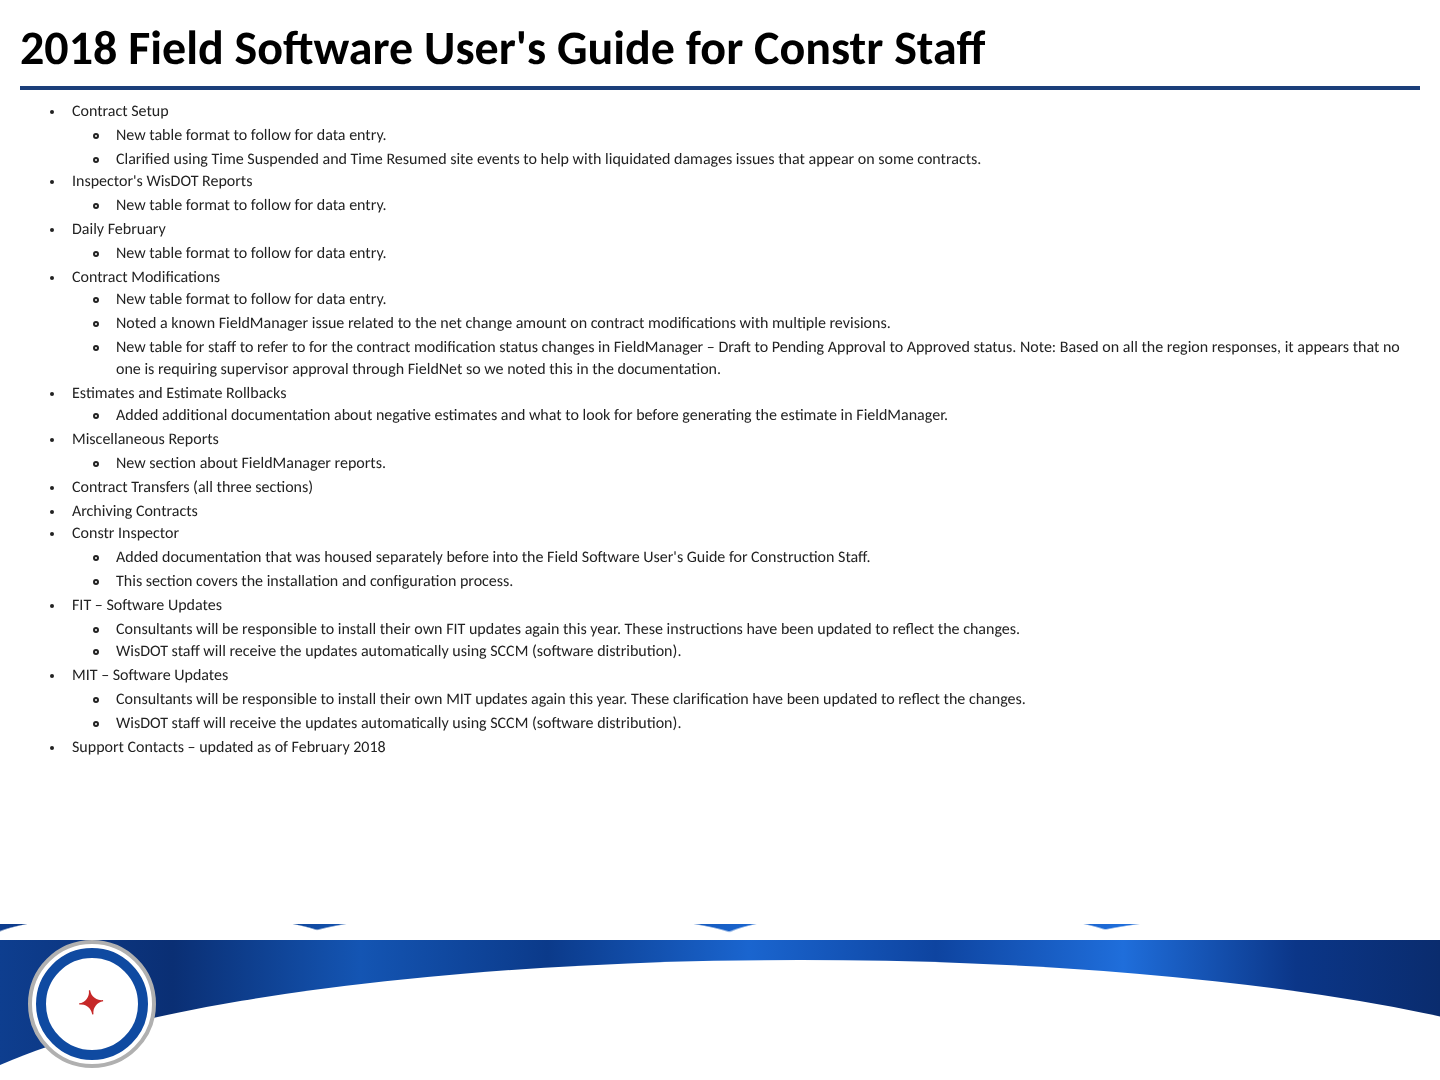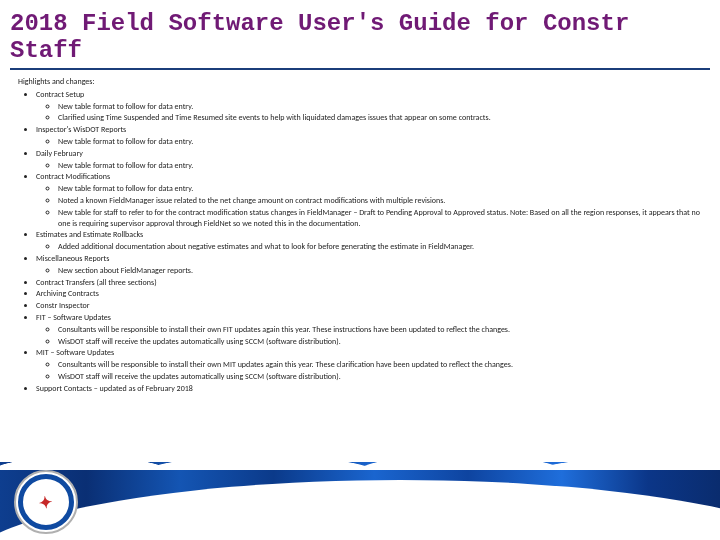--- a/index.html
+++ b/index.html
@@ -3,21 +3,21 @@
 <meta charset="utf-8">
 <style>
   * { margin:0; padding:0; box-sizing:border-box; }
   body {
     width:720px; height:540px;
     font-family: Calibri, Arial, sans-serif;
     background:#fff; overflow:hidden; position:relative;
   }
   .title {
     font-size:24px; font-weight:700;
-    padding:10px 10px 4px 10px; color:#701a75;font-family:Liberation Mono, monospace;
+    padding:10px 10px 4px 10px; color:#000000;
   }
   .underline { border-bottom:2px solid #1b3e7a; margin:0 10px 6px 10px; }
   .content {
     padding:0 18px 0 18px; font-size:8px; line-height:1.35;
     color:#222;
     filter: blur(0.25px);
   }
   .heading { font-size:8px; margin-bottom:2px; }
   ul { list-style: disc; padding-left:18px; }
   ul ul { list-style: circle; padding-left:22px; }
@@ -51,21 +51,20 @@
   }
   .logo .mark { font-size:16px; color:#c62828; font-weight:700; transform:rotate(-8deg); }
 </style>
 </head>
 <body>
 
 <div class="title">2018 Field Software User's Guide for Constr Staff</div>
 <div class="underline"></div>
 
 <div class="content">
-  <div class="heading">Highlights and changes:</div>
   <ul id="top-list">
       <li><span>Contract Setup</span><ul>
           <li>New table format to follow for data entry.</li>
           <li>Clarified using Time Suspended and Time Resumed site events to help with liquidated damages issues that appear on some contracts.</li>
         </ul></li>
       <li><span>Inspector's WisDOT Reports</span><ul>
           <li>New table format to follow for data entry.</li>
         </ul></li>
       <li><span>Daily February</span><ul>
           <li>New table format to follow for data entry.</li>
@@ -76,21 +75,24 @@
           <li>New table for staff to refer to for the contract modification status changes in FieldManager – Draft to Pending Approval to Approved status. Note: Based on all the region responses, it appears that no one is requiring supervisor approval through FieldNet so we noted this in the documentation.</li>
         </ul></li>
       <li><span>Estimates and Estimate Rollbacks</span><ul>
           <li>Added additional documentation about negative estimates and what to look for before generating the estimate in FieldManager.</li>
         </ul></li>
       <li><span>Miscellaneous Reports</span><ul>
           <li>New section about FieldManager reports.</li>
         </ul></li>
       <li><span>Contract Transfers (all three sections)</span></li>
       <li><span>Archiving Contracts</span></li>
-      <li><span>Constr Inspector</span></li>
+      <li><span>Constr Inspector</span><ul>
+          <li>Added documentation that was housed separately before into the Field Software User's Guide for Construction Staff.</li>
+          <li>This section covers the installation and configuration process.</li>
+        </ul></li>
       <li><span>FIT – Software Updates</span><ul>
           <li>Consultants will be responsible to install their own FIT updates again this year. These instructions have been updated to reflect the changes.</li>
           <li>WisDOT staff will receive the updates automatically using SCCM (software distribution).</li>
         </ul></li>
       <li><span>MIT – Software Updates</span><ul>
           <li>Consultants will be responsible to install their own MIT updates again this year. These clarification have been updated to reflect the changes.</li>
           <li>WisDOT staff will receive the updates automatically using SCCM (software distribution).</li>
         </ul></li>
       <li><span>Support Contacts – updated as of February 2018</span></li>
     </ul>

